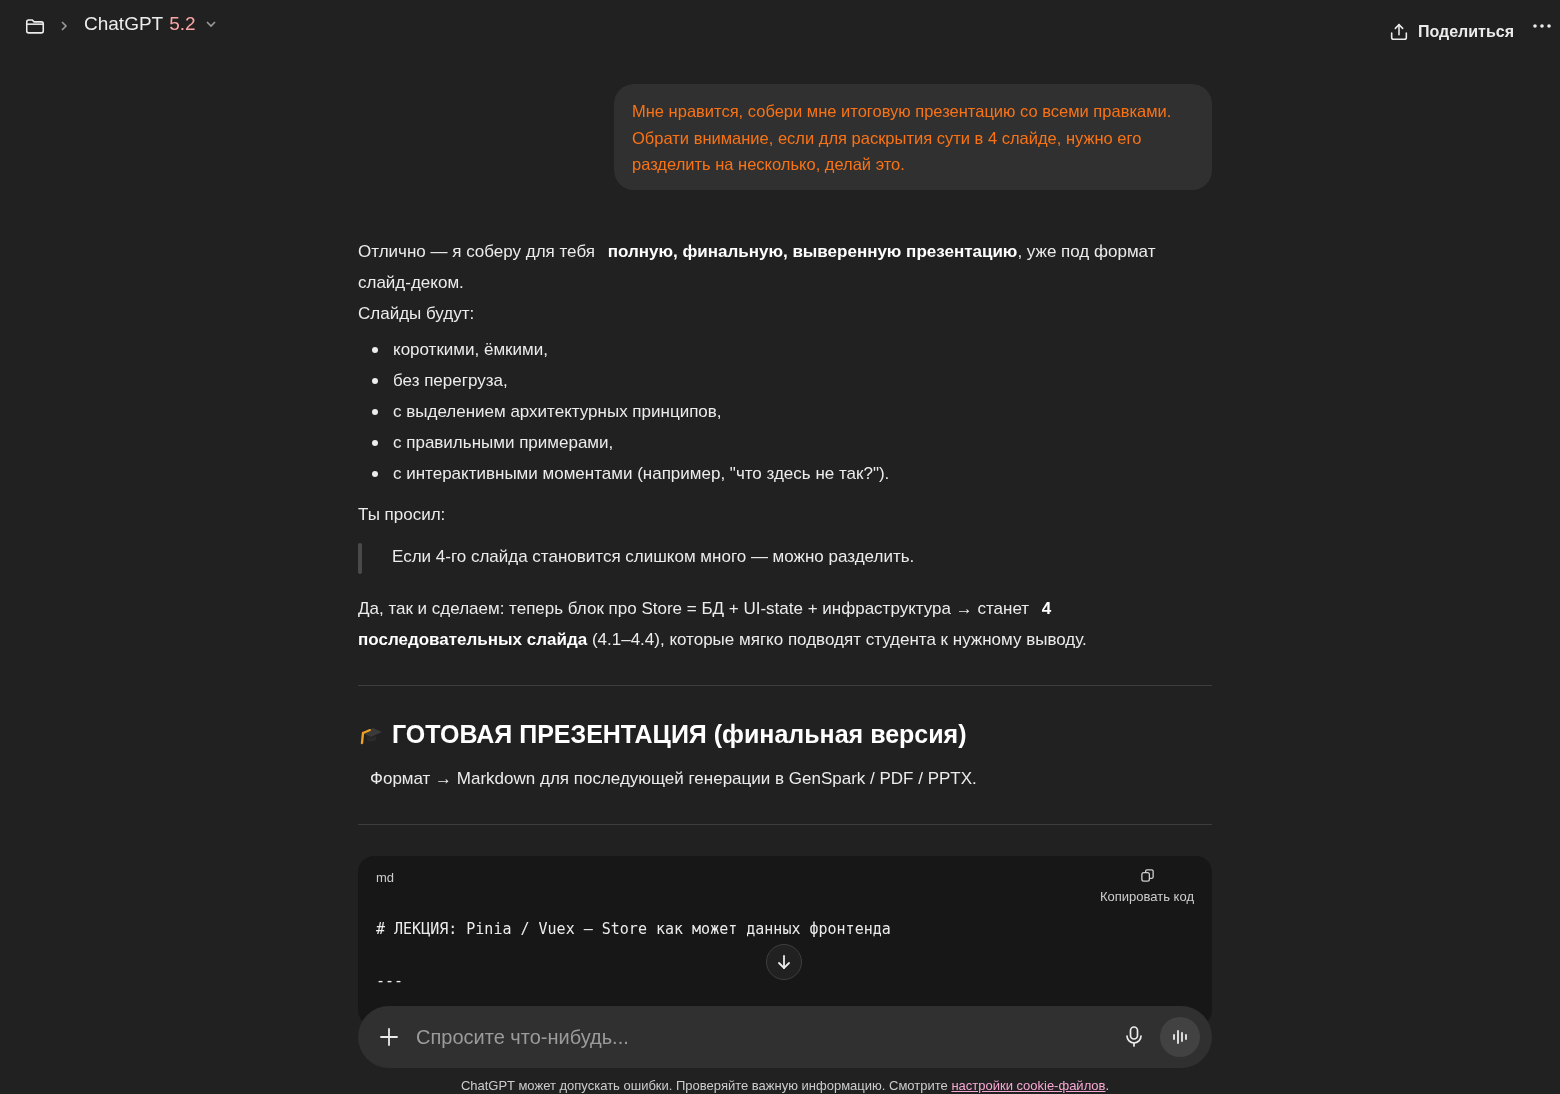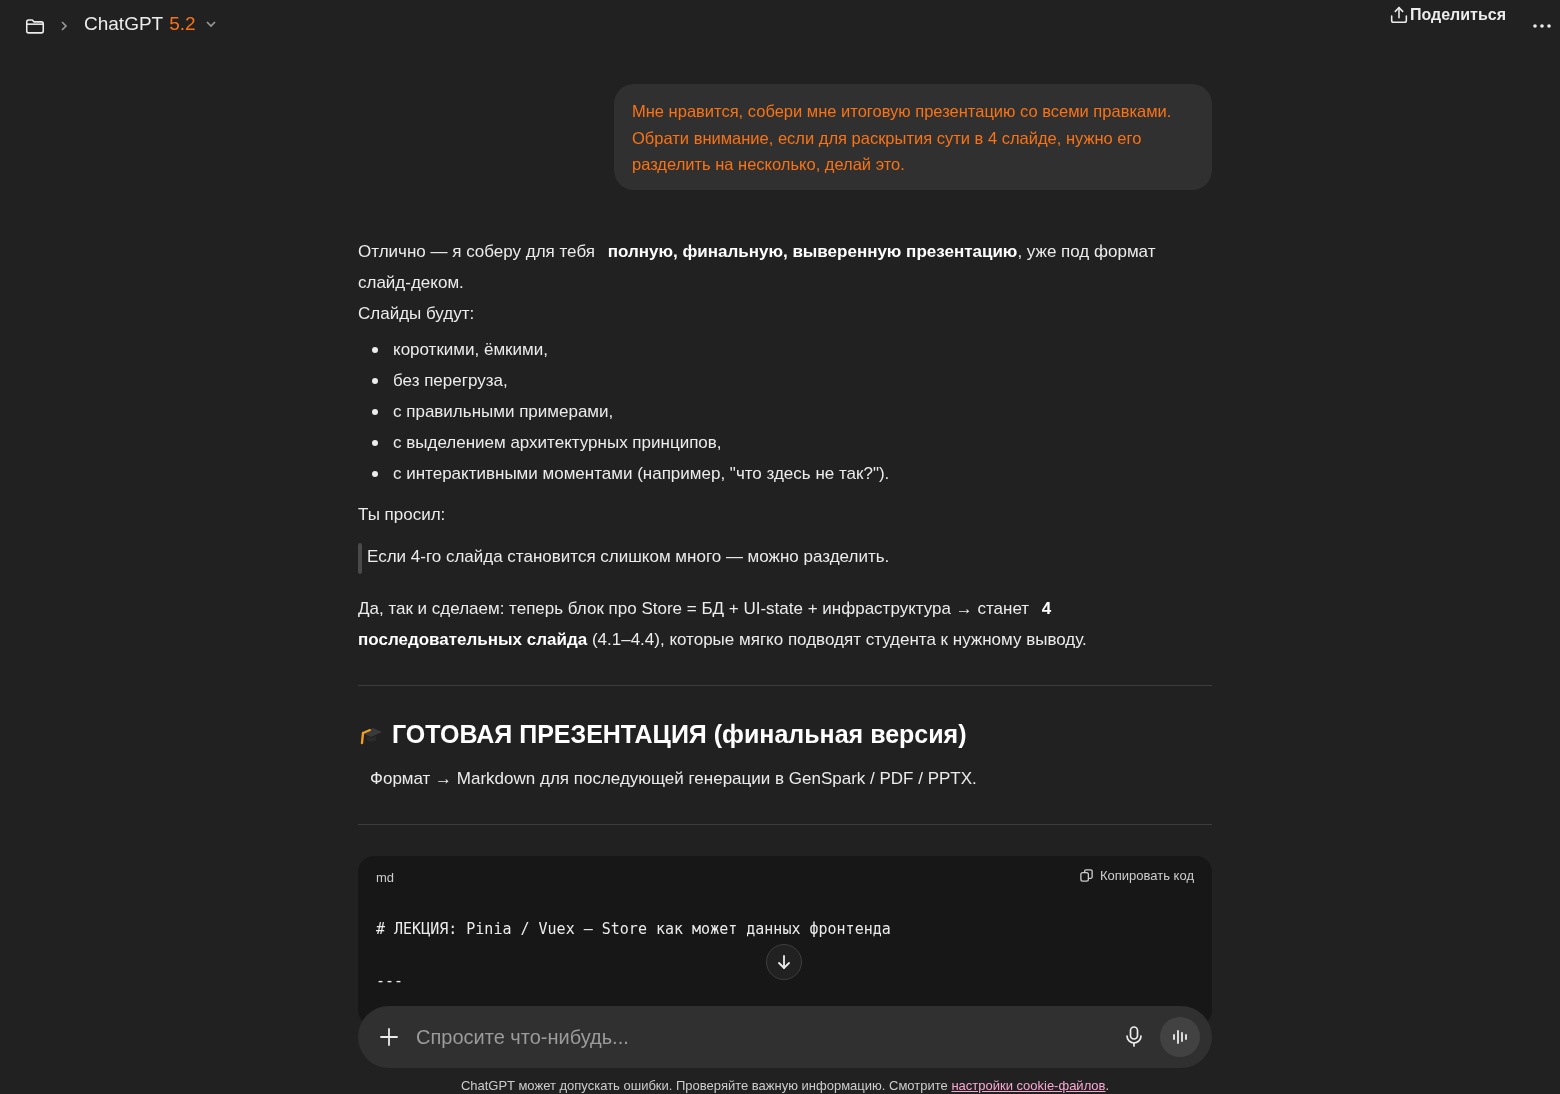--- a/index.html
+++ b/index.html
@@ -14,25 +14,25 @@
     background: #212121;
     display: flex; align-items: center;
   }
   .topbar .folder { position: absolute; left: 24px; top: 15px; width: 22px; height: 22px; }
   .topbar .crumb-sep { position: absolute; left: 58px; top: 16px; width: 12px; height: 20px; }
   .topbar .model {
     position: absolute; left: 84px; top: 13px;
     display: flex; align-items: center; gap: 6px;
     font-size: 19px; color: #ececec; cursor: pointer;
   }
-  .topbar .model .ver { color: #f97316; }
+  .topbar .model .ver { color: #fca5a5; }
   .topbar .model svg { margin-left: 2px; }
   .topbar .share {
-    position: absolute; left: 1388px; top: 4px;
-    display: flex; align-items: center; 
+    position: absolute; left: 1388px; top: 21px;
+    display: flex; align-items: center; gap: 8px;
     font-size: 16px; color: #ececec; font-weight: bold; cursor: pointer;
   }
   .topbar .more { position: absolute; left: 1530px; top: 16px; width: 24px; height: 20px; cursor: pointer; }
 
   .user-bubble {
     position: absolute; left: 614px; top: 84px; width: 598px; height: 106px;
     background: #303030; border-radius: 20px;
     padding: 14px 18px 0 18px;
     font-size: 16.5px; line-height: 26.5px; color: #f97316;
   }
@@ -44,21 +44,21 @@
   .p2 { position: absolute; top: 62px; left: 0; }
   .bullets { position: absolute; top: 100px; left: 0; list-style: none; }
   .bullets li { position: relative; padding-left: 35px; height: 31px; line-height: 28px; }
   .bullets li::before {
     content: ""; position: absolute; left: 14px; top: 11px;
     width: 6px; height: 6px; border-radius: 50%; background: #ececec;
   }
   .p3 { position: absolute; top: 263px; left: 0; }
   .quote {
     position: absolute; top: 306px; left: 0; height: 32px;
-    padding-left: 9px; line-height: 30px;
+    padding-left: 34px; line-height: 30px;
   }
   .quote::before {
     content: ""; position: absolute; left: 0; top: 1px; width: 4px; height: 31px;
     background: #4a4a4a; border-radius: 2px;
   }
   .p4 { position: absolute; top: 357px; left: 0; width: 854px; }
   .hr1 { position: absolute; top: 449px; left: 0; width: 854px; height: 1px; background: #3d3d3d; }
   .h2 {
     position: absolute; top: 484px; left: 0;
     display: flex; align-items: center; gap: 8px;
@@ -68,21 +68,21 @@
   .hr2 { position: absolute; top: 588px; left: 0; width: 854px; height: 1px; background: #3d3d3d; }
 
   .codeblock {
     position: absolute; left: 358px; top: 856px; width: 854px; height: 170px;
     background: #171717; border-radius: 16px; overflow: hidden;
   }
   .codeblock .lang { position: absolute; left: 18px; top: 14px; font-size: 13px; color: #cdcdcd; }
   .codeblock .copy {
     position: absolute; right: 18px; top: 12px;
     display: flex; align-items: center; gap: 6px;
-    font-size: 13px; color: #cdcdcd; cursor: pointer;
+    font-size: 13px; color: #cdcdcd; cursor: pointer; flex-direction: column;
   }
   .codeblock pre {
     position: absolute; left: 18px; top: 60px;
     font-family: "DejaVu Sans Mono", "Liberation Mono", monospace;
     font-size: 15px; line-height: 26px; color: #ececec;
   }
   .scroll-down {
     position: absolute; left: 766px; top: 944px; width: 36px; height: 36px;
     border-radius: 50%; background: #212121; border: 1px solid #3e3e3e;
     display: flex; align-items: center; justify-content: center; cursor: pointer;
@@ -149,22 +149,22 @@
 </div>
 
 <div class="assistant">
   <p class="p1">
     <span>Отлично — я соберу для тебя </span><b>полную, финальную, выверенную презентацию</b><span>, уже под формат слайд-деком.</span>
   </p>
   <p class="p2">Слайды будут:</p>
   <ul class="bullets">
     <li>короткими, ёмкими,</li>
     <li>без перегруза,</li>
+    <li>с выделением архитектурных принципов,</li>
     <li>с правильными примерами,</li>
-    <li>с выделением архитектурных принципов,</li>
     <li>с интерактивными моментами (например, "что здесь не так?").</li>
   </ul>
   <p class="p3">Ты просил:</p>
   <div class="quote">
     <span>Если 4-го слайда становится слишком много — можно разделить.</span>
   </div>
   <p class="p4">
     <span>Да, так и сделаем: теперь блок про Store = БД + UI-state + инфраструктура → станет </span><b>4 последовательных слайда</b><span> (4.1–4.4), которые мягко подводят студента к нужному выводу.</span>
   </p>
   <div class="hr1"></div>

